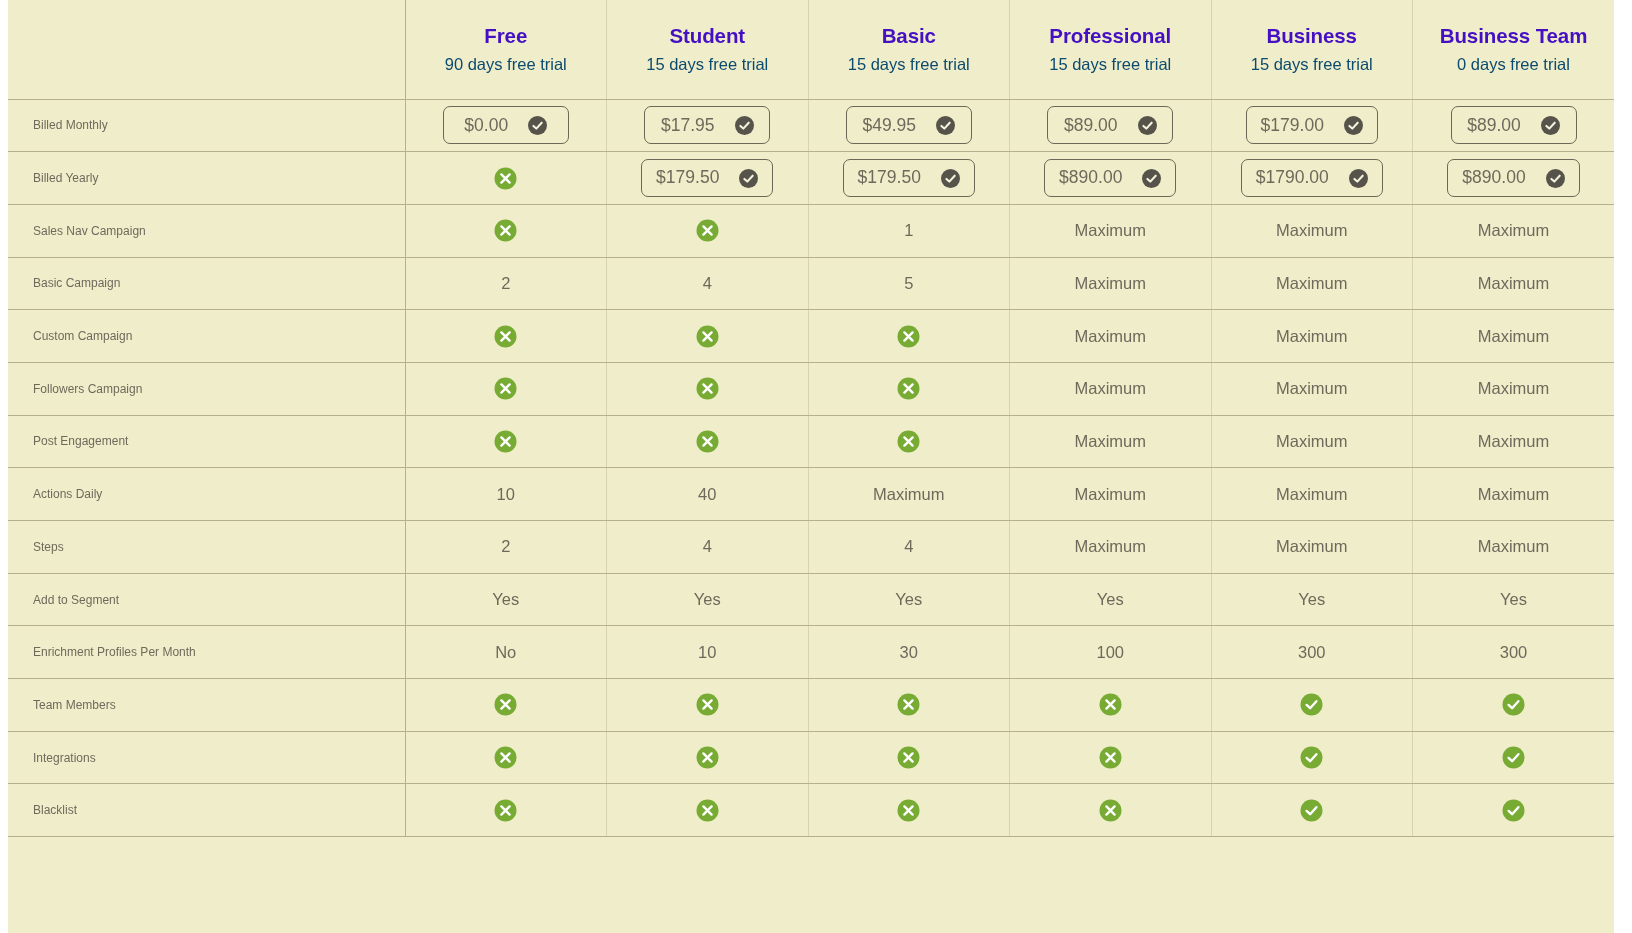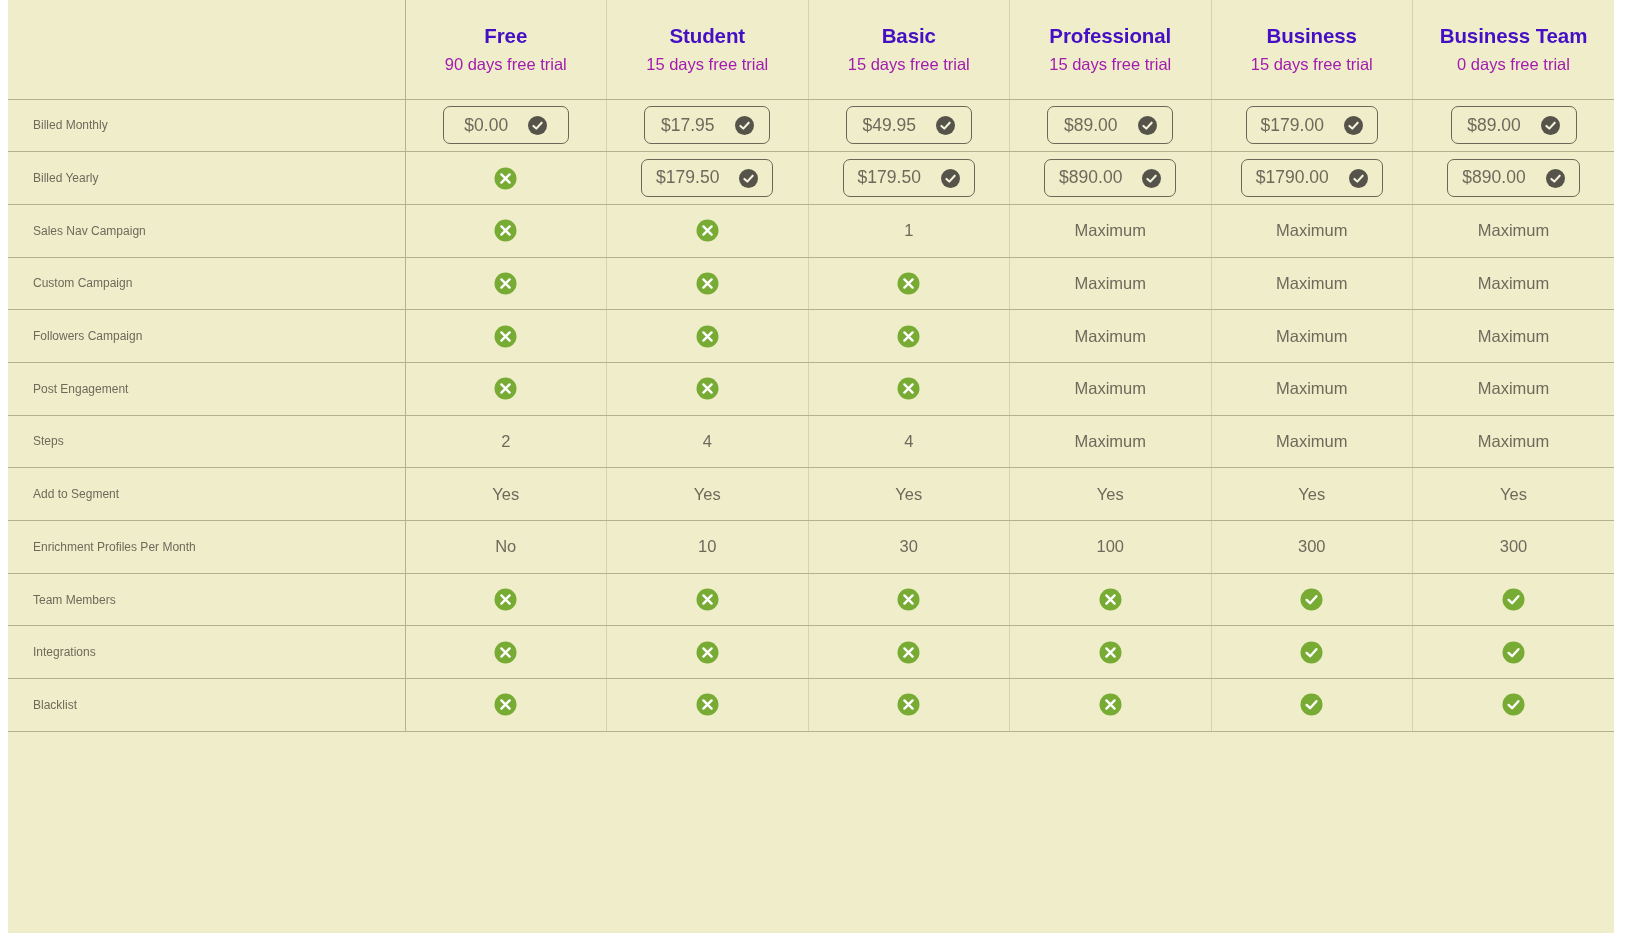--- a/index.html
+++ b/index.html
@@ -53,21 +53,21 @@
     display: block;
     color: #4510c4;
     font-weight: bold;
     font-size: 20.5px;
     line-height: 24px;
     letter-spacing: -0.1px;
   }
   .plan-trial {
     display: block;
     margin-top: 6px;
-    color: #a21caf;
+    color: #0c4a6e;
     font-size: 16.5px;
     line-height: 20px;
   }
 
   tbody td {
     height: 52.7px;
     padding: 4px 8px;
     text-align: center;
     vertical-align: middle;
     background: #f0eeca;
@@ -256,20 +256,29 @@
             <td><span class="icon-circle"><svg width="23" height="23" viewBox="0 0 23 23">
                   <circle cx="11.5" cy="11.5" r="11" fill="#78ab33"></circle>
                   <path d="M7.4 7.4 L15.6 15.6 M15.6 7.4 L7.4 15.6" stroke="#ffffff" stroke-width="2.4" stroke-linecap="round"></path>
                 </svg></span></td>
             <td><span class="cell-text">1</span></td>
             <td><span class="cell-text">Maximum</span></td>
             <td><span class="cell-text">Maximum</span></td>
             <td><span class="cell-text">Maximum</span></td>
           </tr>
           <tr>
+            <td class="feature-name">Basic Campaign</td>
+            <td><span class="cell-text">2</span></td>
+            <td><span class="cell-text">4</span></td>
+            <td><span class="cell-text">5</span></td>
+            <td><span class="cell-text">Maximum</span></td>
+            <td><span class="cell-text">Maximum</span></td>
+            <td><span class="cell-text">Maximum</span></td>
+          </tr>
+          <tr>
             <td class="feature-name">Custom Campaign</td>
             <td><span class="icon-circle"><svg width="23" height="23" viewBox="0 0 23 23">
                   <circle cx="11.5" cy="11.5" r="11" fill="#78ab33"></circle>
                   <path d="M7.4 7.4 L15.6 15.6 M15.6 7.4 L7.4 15.6" stroke="#ffffff" stroke-width="2.4" stroke-linecap="round"></path>
                 </svg></span></td>
             <td><span class="icon-circle"><svg width="23" height="23" viewBox="0 0 23 23">
                   <circle cx="11.5" cy="11.5" r="11" fill="#78ab33"></circle>
                   <path d="M7.4 7.4 L15.6 15.6 M15.6 7.4 L7.4 15.6" stroke="#ffffff" stroke-width="2.4" stroke-linecap="round"></path>
                 </svg></span></td>
             <td><span class="icon-circle"><svg width="23" height="23" viewBox="0 0 23 23">
@@ -305,20 +314,29 @@
                   <path d="M7.4 7.4 L15.6 15.6 M15.6 7.4 L7.4 15.6" stroke="#ffffff" stroke-width="2.4" stroke-linecap="round"></path>
                 </svg></span></td>
             <td><span class="icon-circle"><svg width="23" height="23" viewBox="0 0 23 23">
                   <circle cx="11.5" cy="11.5" r="11" fill="#78ab33"></circle>
                   <path d="M7.4 7.4 L15.6 15.6 M15.6 7.4 L7.4 15.6" stroke="#ffffff" stroke-width="2.4" stroke-linecap="round"></path>
                 </svg></span></td>
             <td><span class="icon-circle"><svg width="23" height="23" viewBox="0 0 23 23">
                   <circle cx="11.5" cy="11.5" r="11" fill="#78ab33"></circle>
                   <path d="M7.4 7.4 L15.6 15.6 M15.6 7.4 L7.4 15.6" stroke="#ffffff" stroke-width="2.4" stroke-linecap="round"></path>
                 </svg></span></td>
+            <td><span class="cell-text">Maximum</span></td>
+            <td><span class="cell-text">Maximum</span></td>
+            <td><span class="cell-text">Maximum</span></td>
+          </tr>
+          <tr>
+            <td class="feature-name">Actions Daily</td>
+            <td><span class="cell-text">10</span></td>
+            <td><span class="cell-text">40</span></td>
+            <td><span class="cell-text">Maximum</span></td>
             <td><span class="cell-text">Maximum</span></td>
             <td><span class="cell-text">Maximum</span></td>
             <td><span class="cell-text">Maximum</span></td>
           </tr>
           <tr>
             <td class="feature-name">Steps</td>
             <td><span class="cell-text">2</span></td>
             <td><span class="cell-text">4</span></td>
             <td><span class="cell-text">4</span></td>
             <td><span class="cell-text">Maximum</span></td>

